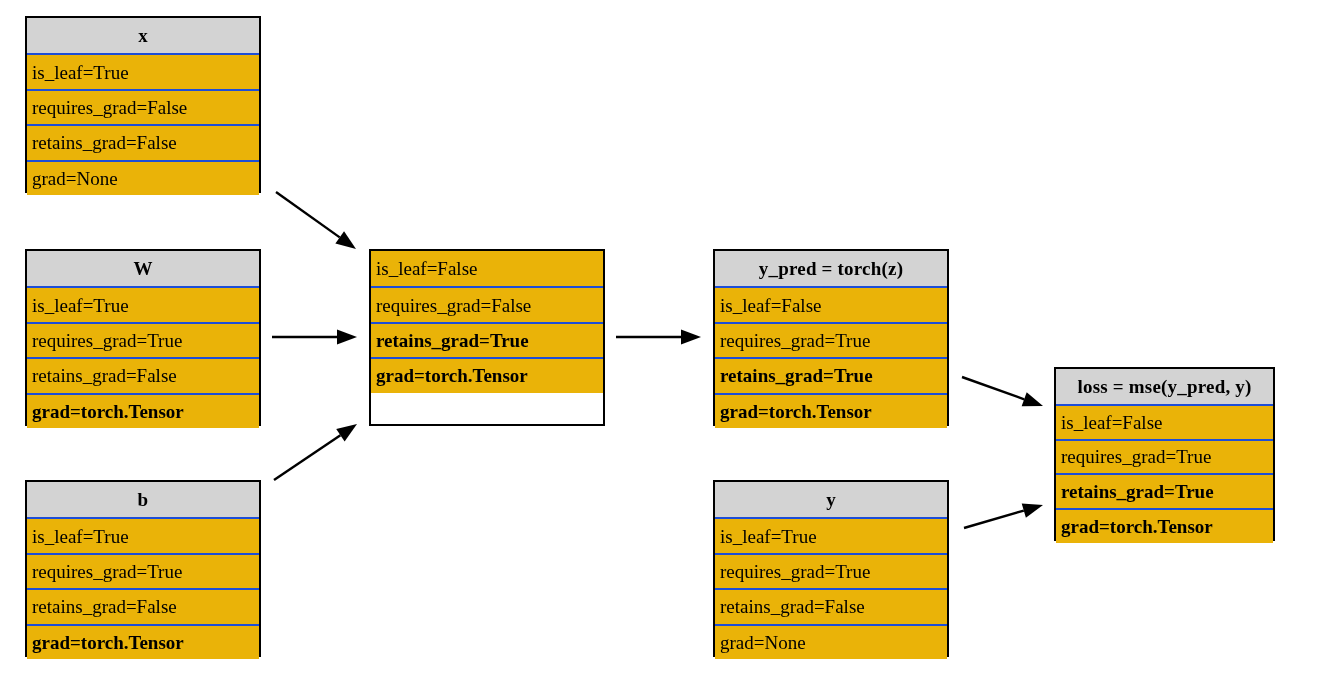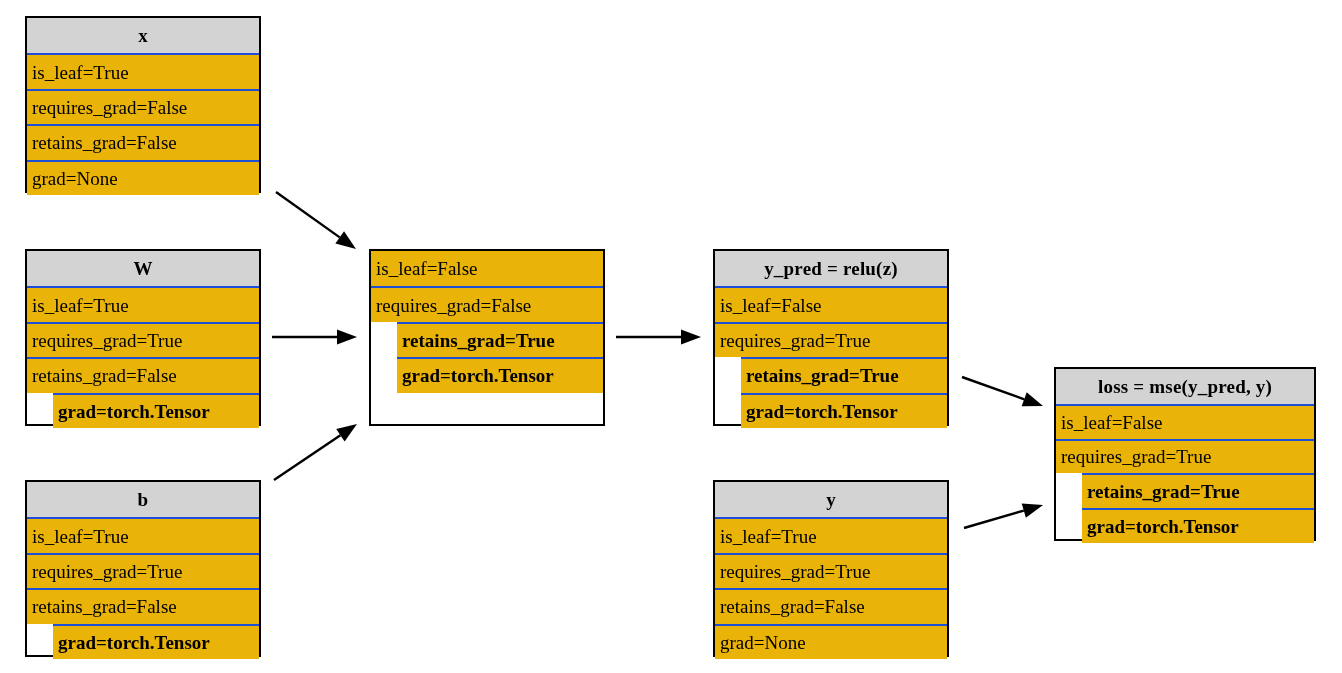--- a/index.html
+++ b/index.html
@@ -44,21 +44,20 @@
     border-top: none;
   }
   .node-header {
     background: #d3d3d3;
     justify-content: center;
     font-weight: bold;
     letter-spacing: 0.2px;
   }
   .node-row.bold {
     font-weight: bold;
-    margin-left: 26px;
   }
 
   
   #edges {
     position: absolute;
     left: 0;
     top: 0;
     width: 1342px;
     height: 673px;
     pointer-events: none;
@@ -118,34 +117,34 @@
         <div class="node-row" style="height: 35.4px; flex: 0 0 35.4px;">retains_grad=False</div>
         <div class="node-row bold" style="height: 35.4px; flex: 0 0 35.4px;">grad=torch.Tensor</div>
       </div>
       <div class="node" style="left: 369px; top: 249px; width: 236px; height: 177px;">
         <div class="node-row" style="height: 35.4px; flex: 0 0 35.4px;">is_leaf=False</div>
         <div class="node-row" style="height: 35.4px; flex: 0 0 35.4px;">requires_grad=False</div>
         <div class="node-row bold" style="height: 35.4px; flex: 0 0 35.4px;">retains_grad=True</div>
         <div class="node-row bold" style="height: 35.4px; flex: 0 0 35.4px;">grad=torch.Tensor</div>
       </div>
       <div class="node" style="left: 713px; top: 249px; width: 236px; height: 177px;">
-        <div class="node-row node-header" style="height: 35.4px; flex: 0 0 35.4px;">y_pred = relu(z)</div>
+        <div class="node-row node-header" style="height: 35.4px; flex: 0 0 35.4px;">y_pred = torch(z)</div>
         <div class="node-row" style="height: 35.4px; flex: 0 0 35.4px;">is_leaf=False</div>
         <div class="node-row" style="height: 35.4px; flex: 0 0 35.4px;">requires_grad=True</div>
         <div class="node-row bold" style="height: 35.4px; flex: 0 0 35.4px;">retains_grad=True</div>
         <div class="node-row bold" style="height: 35.4px; flex: 0 0 35.4px;">grad=torch.Tensor</div>
       </div>
       <div class="node" style="left: 713px; top: 480px; width: 236px; height: 177px;">
         <div class="node-row node-header" style="height: 35.4px; flex: 0 0 35.4px;">y</div>
         <div class="node-row" style="height: 35.4px; flex: 0 0 35.4px;">is_leaf=True</div>
         <div class="node-row" style="height: 35.4px; flex: 0 0 35.4px;">requires_grad=True</div>
         <div class="node-row" style="height: 35.4px; flex: 0 0 35.4px;">retains_grad=False</div>
         <div class="node-row" style="height: 35.4px; flex: 0 0 35.4px;">grad=None</div>
       </div>
-      <div class="node" style="left: 1054px; top: 367px; width: 262px; height: 174px;">
+      <div class="node" style="left: 1054px; top: 367px; width: 221px; height: 174px;">
         <div class="node-row node-header" style="height: 34.8px; flex: 0 0 34.8px;">loss = mse(y_pred, y)</div>
         <div class="node-row" style="height: 34.8px; flex: 0 0 34.8px;">is_leaf=False</div>
         <div class="node-row" style="height: 34.8px; flex: 0 0 34.8px;">requires_grad=True</div>
         <div class="node-row bold" style="height: 34.8px; flex: 0 0 34.8px;">retains_grad=True</div>
         <div class="node-row bold" style="height: 34.8px; flex: 0 0 34.8px;">grad=torch.Tensor</div>
       </div>
     </div>
 
 </div>
 

